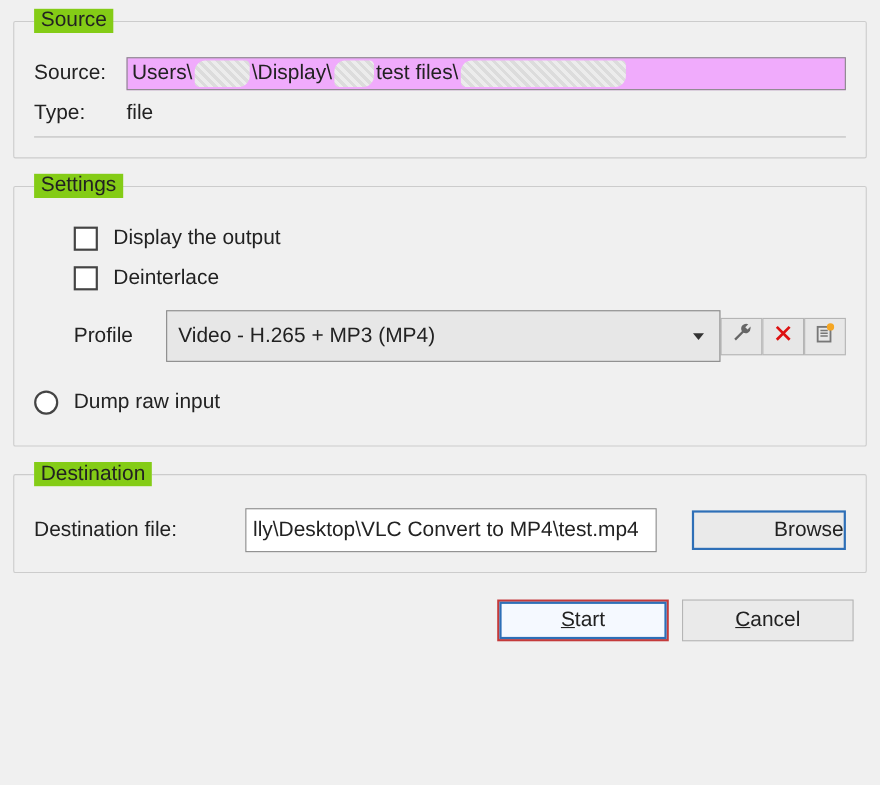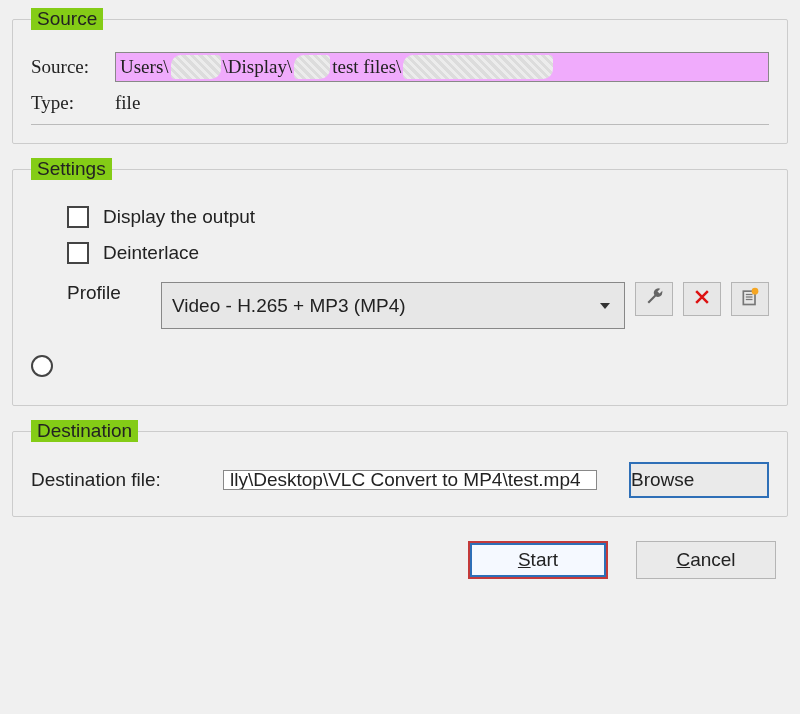--- a/index.html
+++ b/index.html
@@ -27,21 +27,20 @@
   fieldset.group > legend {
     padding: 0 6px;
     font-size: 19px;
     color: #222;
     background: #84cc16;
   }
   .row {
     display: flex;
     align-items: center;
     margin: 10px 0;
-    font-family: Liberation Serif, serif;
   }
   .label {
     min-width: 84px;
     color: #222;
   }
   .sep-line {
     border: none;
     border-top: 1px solid #bbb;
     margin: 6px 0 0 0;
   }
@@ -102,21 +101,21 @@
     height: 22px;
     border: 2px solid #444;
     margin-right: 14px;
     background: #fff;
     display: inline-block;
   }
 
   
   .profile-row {
     display: flex;
-    gap: 10px;
+    align-items: center;
     margin: 18px 0 8px 0;
   }
   .profile-label {
     width: 80px;
     padding-left: 36px;
     min-width: 120px;
   }
   .combo {
     flex: 1;
     height: 47px;
@@ -155,57 +154,56 @@
     display: flex;
     align-items: center;
     gap: 32px;
     margin-top: 8px;
   }
   .dest-label {
     min-width: 160px;
   }
   .text-input {
     flex: 1;
-    height: 20px;
+    height: 40px;
     border: 1px solid #888;
     background: #fff;
     padding: 0 6px;
     font-size: 19px;
     display: flex;
     align-items: center;
     overflow: hidden;
     white-space: nowrap;
   }
   .browse-btn {
     width: 140px;
     height: 36px;
     border: 2px solid #2e6fb7;
     background: #eaeaea;
     display: inline-flex;
     align-items: center;
-    justify-content: flex-start;
+    justify-content: flex-end;
   }
 
   
   .button-bar {
     display: flex;
     justify-content: flex-end;
     gap: 12px;
     padding: 10px 12px 0 0;
   }
   .btn {
-    width: 140px;
+    width: 156px;
     height: 38px;
     border: 1px solid #b5b5b5;
     background: #eaeaea;
     display: inline-flex;
     align-items: center;
     justify-content: center;
     position: relative;
-    margin-left: 16px;
   }
   .btn.start-hl {
     border: 2px solid #c43a3a;
     outline: 2px solid #2e6fb7;
     outline-offset: -4px;
     background: #f5f9ff;
   }
   .accesskey {
     text-decoration: underline;
   }
@@ -279,20 +277,21 @@
             <line x1="7" y1="12" x2="15" y2="12" stroke="#777" stroke-width="1.5"></line>
             <line x1="7" y1="15" x2="15" y2="15" stroke="#777" stroke-width="1.5"></line>
             <circle cx="18" cy="5" r="4" fill="#f5a623"></circle>
           </svg>
         </span>
       </div>
     </div>
 
     <div class="opt-row" style="margin-top:26px">
       <span class="radio"></span>
+      <span>Dump raw input</span>
     </div>
   </fieldset>
 
   <fieldset class="group">
     <legend>Destination</legend>
     <div class="dest-row">
       <span class="dest-label">Destination file:</span>
       <div class="text-input">
         <span>lly\Desktop\VLC Convert to MP4\test.mp4</span>
       </div>

